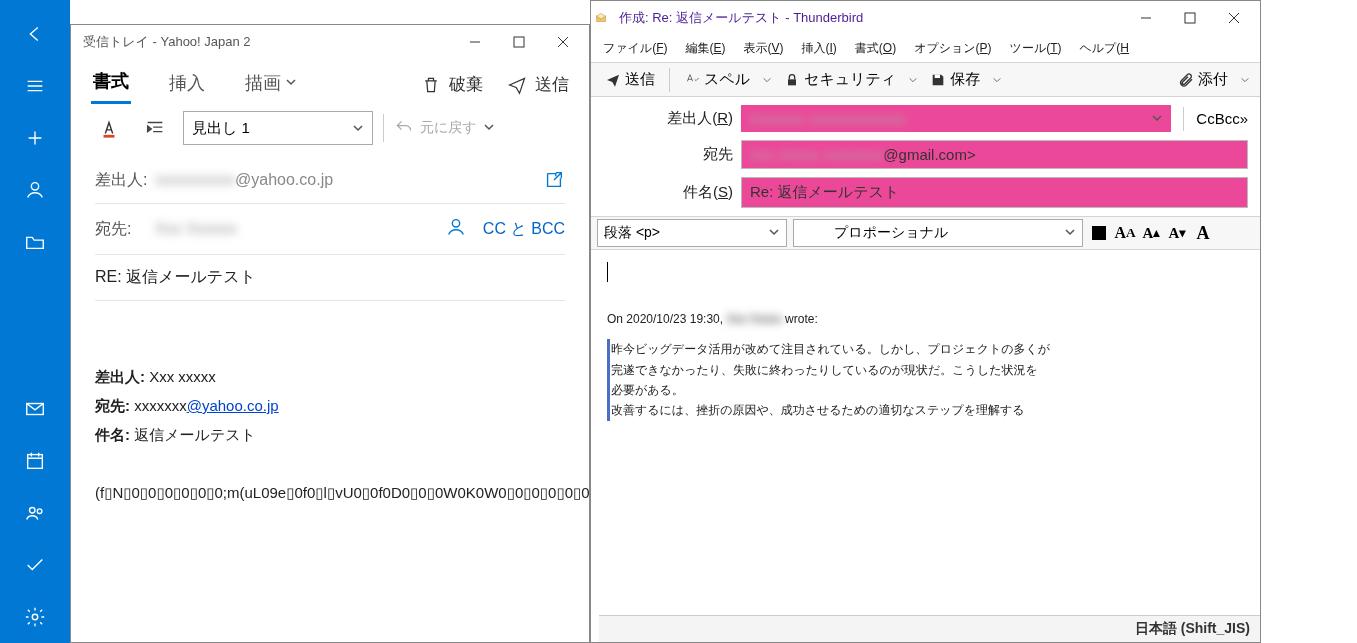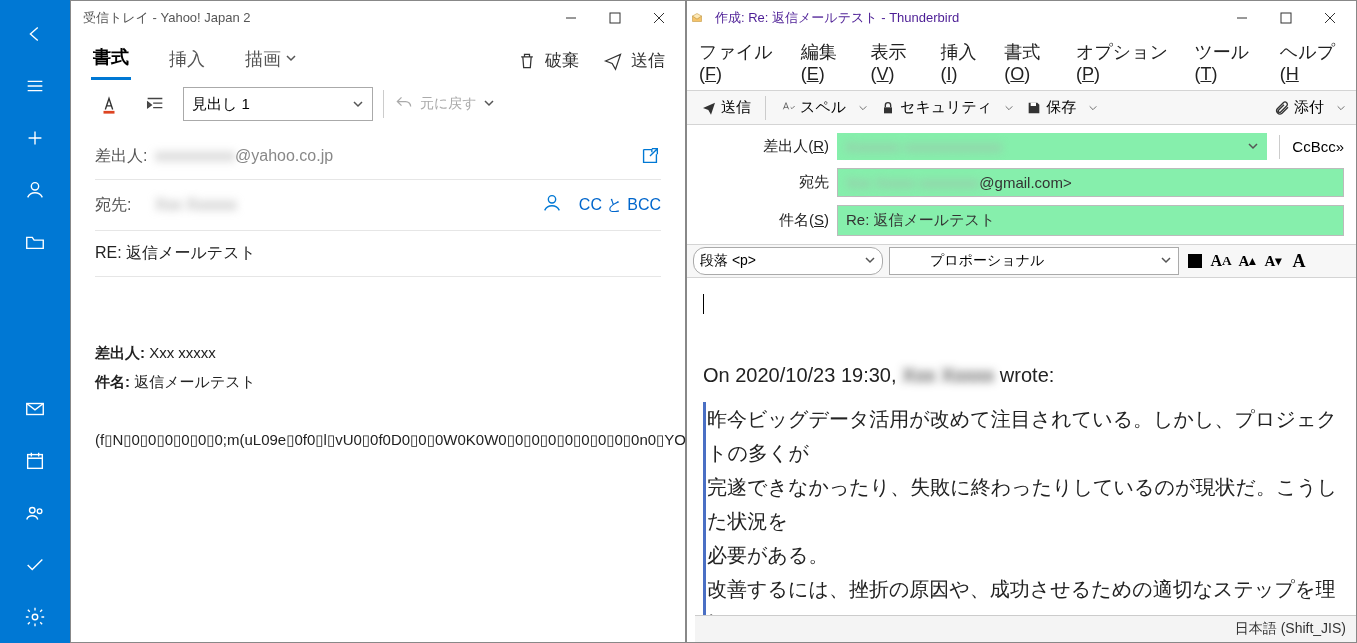--- a/index.html
+++ b/index.html
@@ -3,21 +3,21 @@
 <meta charset="utf-8">
 <style>
 * { box-sizing: border-box; margin: 0; padding: 0; }
 body { font-family: "Yu Gothic UI", "Meiryo", sans-serif; font-size: 14px; background: #fff; width: 1357px; height: 643px; overflow: hidden; display: flex; }
 .bluebar { width: 70px; background: #0078d4; color: #fff; display: flex; flex-direction: column; align-items: center; padding-top: 8px; }
 .bluebar .bi { width: 40px; height: 40px; display: flex; align-items: center; justify-content: center; margin: 6px 0; cursor: pointer; }
 .bluebar svg { width: 22px; height: 22px; stroke: #fff; fill: none; stroke-width: 1.5; }
 .bluebar .sp { flex: 1; }
 
 .win { border: 1px solid #888; display: flex; flex-direction: column; background: #fff; position: relative; }
-.win.left { width: 616px; }
+.win.left { width: 520px; margin-top: 24px; }
 .win.right { width: 671px; }
 
 .titlebar { display: flex; align-items: center; height: 34px; padding: 0 4px; font-size: 13px; }
 .titlebar .ttl { flex: 1; padding-left: 8px; color: #555; }
 .titlebar .wbtn { width: 44px; height: 30px; display: flex; align-items: center; justify-content: center; cursor: pointer; }
 .titlebar svg { width: 12px; height: 12px; stroke: #333; fill: none; stroke-width: 1; }
 .tb-ico { width: 18px; height: 18px; margin-right: 4px; }
 
 .ytabs { display: flex; align-items: center; padding: 6px 20px 0 20px; gap: 36px; font-size: 18px; color: #555; }
 .ytab { padding: 4px 2px 8px 2px; cursor: pointer; }
@@ -43,52 +43,52 @@
 .yf .right { display: flex; gap: 16px; align-items: center; color: #0066cc; }
 .yf svg { width: 22px; height: 22px; stroke: #0078d4; fill: none; stroke-width: 1.5; }
 .link-a { color: #0044cc; text-decoration: underline; }
 
 .ybody { padding: 16px 24px; font-size: 15px; color: #222; line-height: 1.8; }
 .ybody .hlbl { font-weight: 700; }
 .ybody p { margin: 2px 0; }
 .gap { height: 40px; }
 
 
-.menubar { display: flex; gap: 18px; padding: 5px 12px; font-size: 18px; color: #222; }
+.menubar { display: flex; gap: 18px; padding: 5px 12px; font-size: 12px; color: #222; }
 .menubar span { cursor: pointer; }
 .u { text-decoration: underline; }
 
 .tbtoolbar { display: flex; align-items: center; padding: 3px 8px; border-top: 1px solid #d4d4d4; border-bottom: 1px solid #d4d4d4; background: #f7f7f7; gap: 4px; }
 .tbbtn { display: flex; align-items: center; gap: 4px; padding: 4px 6px; cursor: pointer; font-size: 15px; }
 .tbbtn svg { width: 16px; height: 16px; }
 .tv { width: 1px; height: 24px; background: #ccc; margin: 0 4px; }
 .drop { width: 14px; display: flex; align-items: center; justify-content: center; cursor: pointer; }
 .drop svg { width: 10px; height: 10px; stroke: #555; fill: none; }
 
 .tbfields { padding: 4px 12px; }
 .tbf { display: flex; align-items: center; padding: 4px 0; gap: 8px; font-size: 15px; }
 .tbf .flbl { width: 130px; text-align: right; color: #222; }
-.tbf .fval { flex: 1; border: 1px solid #bbb; padding: 5px 8px; background: #86efac; color: #333; display: flex; align-items: center; }
+.tbf .fval { flex: 1; border: 1px solid #bbb; padding: 5px 8px; background: #ec4899; color: #333; display: flex; align-items: center; }
 .tbf .fval.noborder { border: none; }
 .tbf .blur2 { filter: blur(4px); color: #aaa; }
 .tbf .side { display: flex; align-items: center; }
 
 .tbfmt { display: flex; align-items: center; border-top: 1px solid #d4d4d4; border-bottom: 1px solid #d4d4d4; background: #f7f7f7; padding: 2px 6px; gap: 6px; }
 .tbsel { border: 1px solid #aaa; background: #fff; height: 28px; padding: 2px 6px; font-size: 14px; display: flex; align-items: center; justify-content: space-between; cursor: pointer; }
-.tbsel.w1 { width: 190px; border-radius: 12px; }
+.tbsel.w1 { width: 190px; }
 .tbsel.w2 { width: 290px; padding-left: 40px; }
 .ci { width: 20px; height: 20px; display: flex; align-items: center; justify-content: center; cursor: pointer; }
 .csq { width: 14px; height: 14px; background: #000; }
 .aa { font-family: serif; }
 
-.tbbody { padding: 12px 16px; font-size: 20px; color: #222; line-height: 1.7; position: relative; height: 300px; }
+.tbbody { padding: 12px 16px; font-size: 12px; color: #222; line-height: 1.7; position: relative; height: 300px; }
 .quote { border-left: 3px solid #4a6fc4; padding-left: 1px; margin-top: 10px; }
 .cursor { display:inline-block; width:1px; height:20px; background:#000; }
 
-.status { border-top: 1px solid #ccc; padding: 4px 10px; text-align: right; font-size: 14px; color: #333; position: absolute; bottom: 0; left: 8px; right: 0; background: #f4f4f4; }
+.status { border-top: 1px solid #ccc; padding: 4px 10px; text-align: right; font-size: 14px; color: #333; position: absolute; bottom: 0; left: 8px; right: 0; background: #f4f4f4; font-weight: bold; }
 
 .chev svg, .dd svg { width:12px; height:12px; stroke:#555; fill:none; stroke-width:1.5; }
 </style>
 </head>
 <body>
 
 <div class="bluebar">
   <div class="bi">
       <svg viewBox="0 0 24 24">
         <path d="M15 5 L7 12 L15 19"></path>
@@ -245,20 +245,21 @@
       </span>
     </div>
     <div class="yf">
       <span style="color:#222">RE: 返信メールテスト</span>
     </div>
   </div>
 
   <div class="ybody">
     <div class="gap"></div>
     <p><span class="hlbl">差出人:</span> <span class="blur">Xxx xxxxx</span></p>
+    <p><span class="hlbl">宛先:</span> <span class="blur">xxxxxxx</span><a class="link-a">@yahoo.co.jp</a></p>
     <p><span class="hlbl">件名:</span> <span>返信メールテスト</span></p>
     <br>
     <p>(f▯N▯0▯0▯0▯0▯0▯0;m(uL09e▯0f0▯l▯vU0▯0f0D0▯0▯0W0K0W0▯0▯0▯0▯0▯0▯0▯0▯0n0▯YO0L0</p>
   </div>
 </div>
 
 <div class="win right">
   <div class="titlebar">
     <svg class="tb-ico" viewBox="0 0 24 24">
         <path d="M3 8l9 6 9-6v11H3z" fill="#f5c36a" stroke="#b88a2f"></path>

